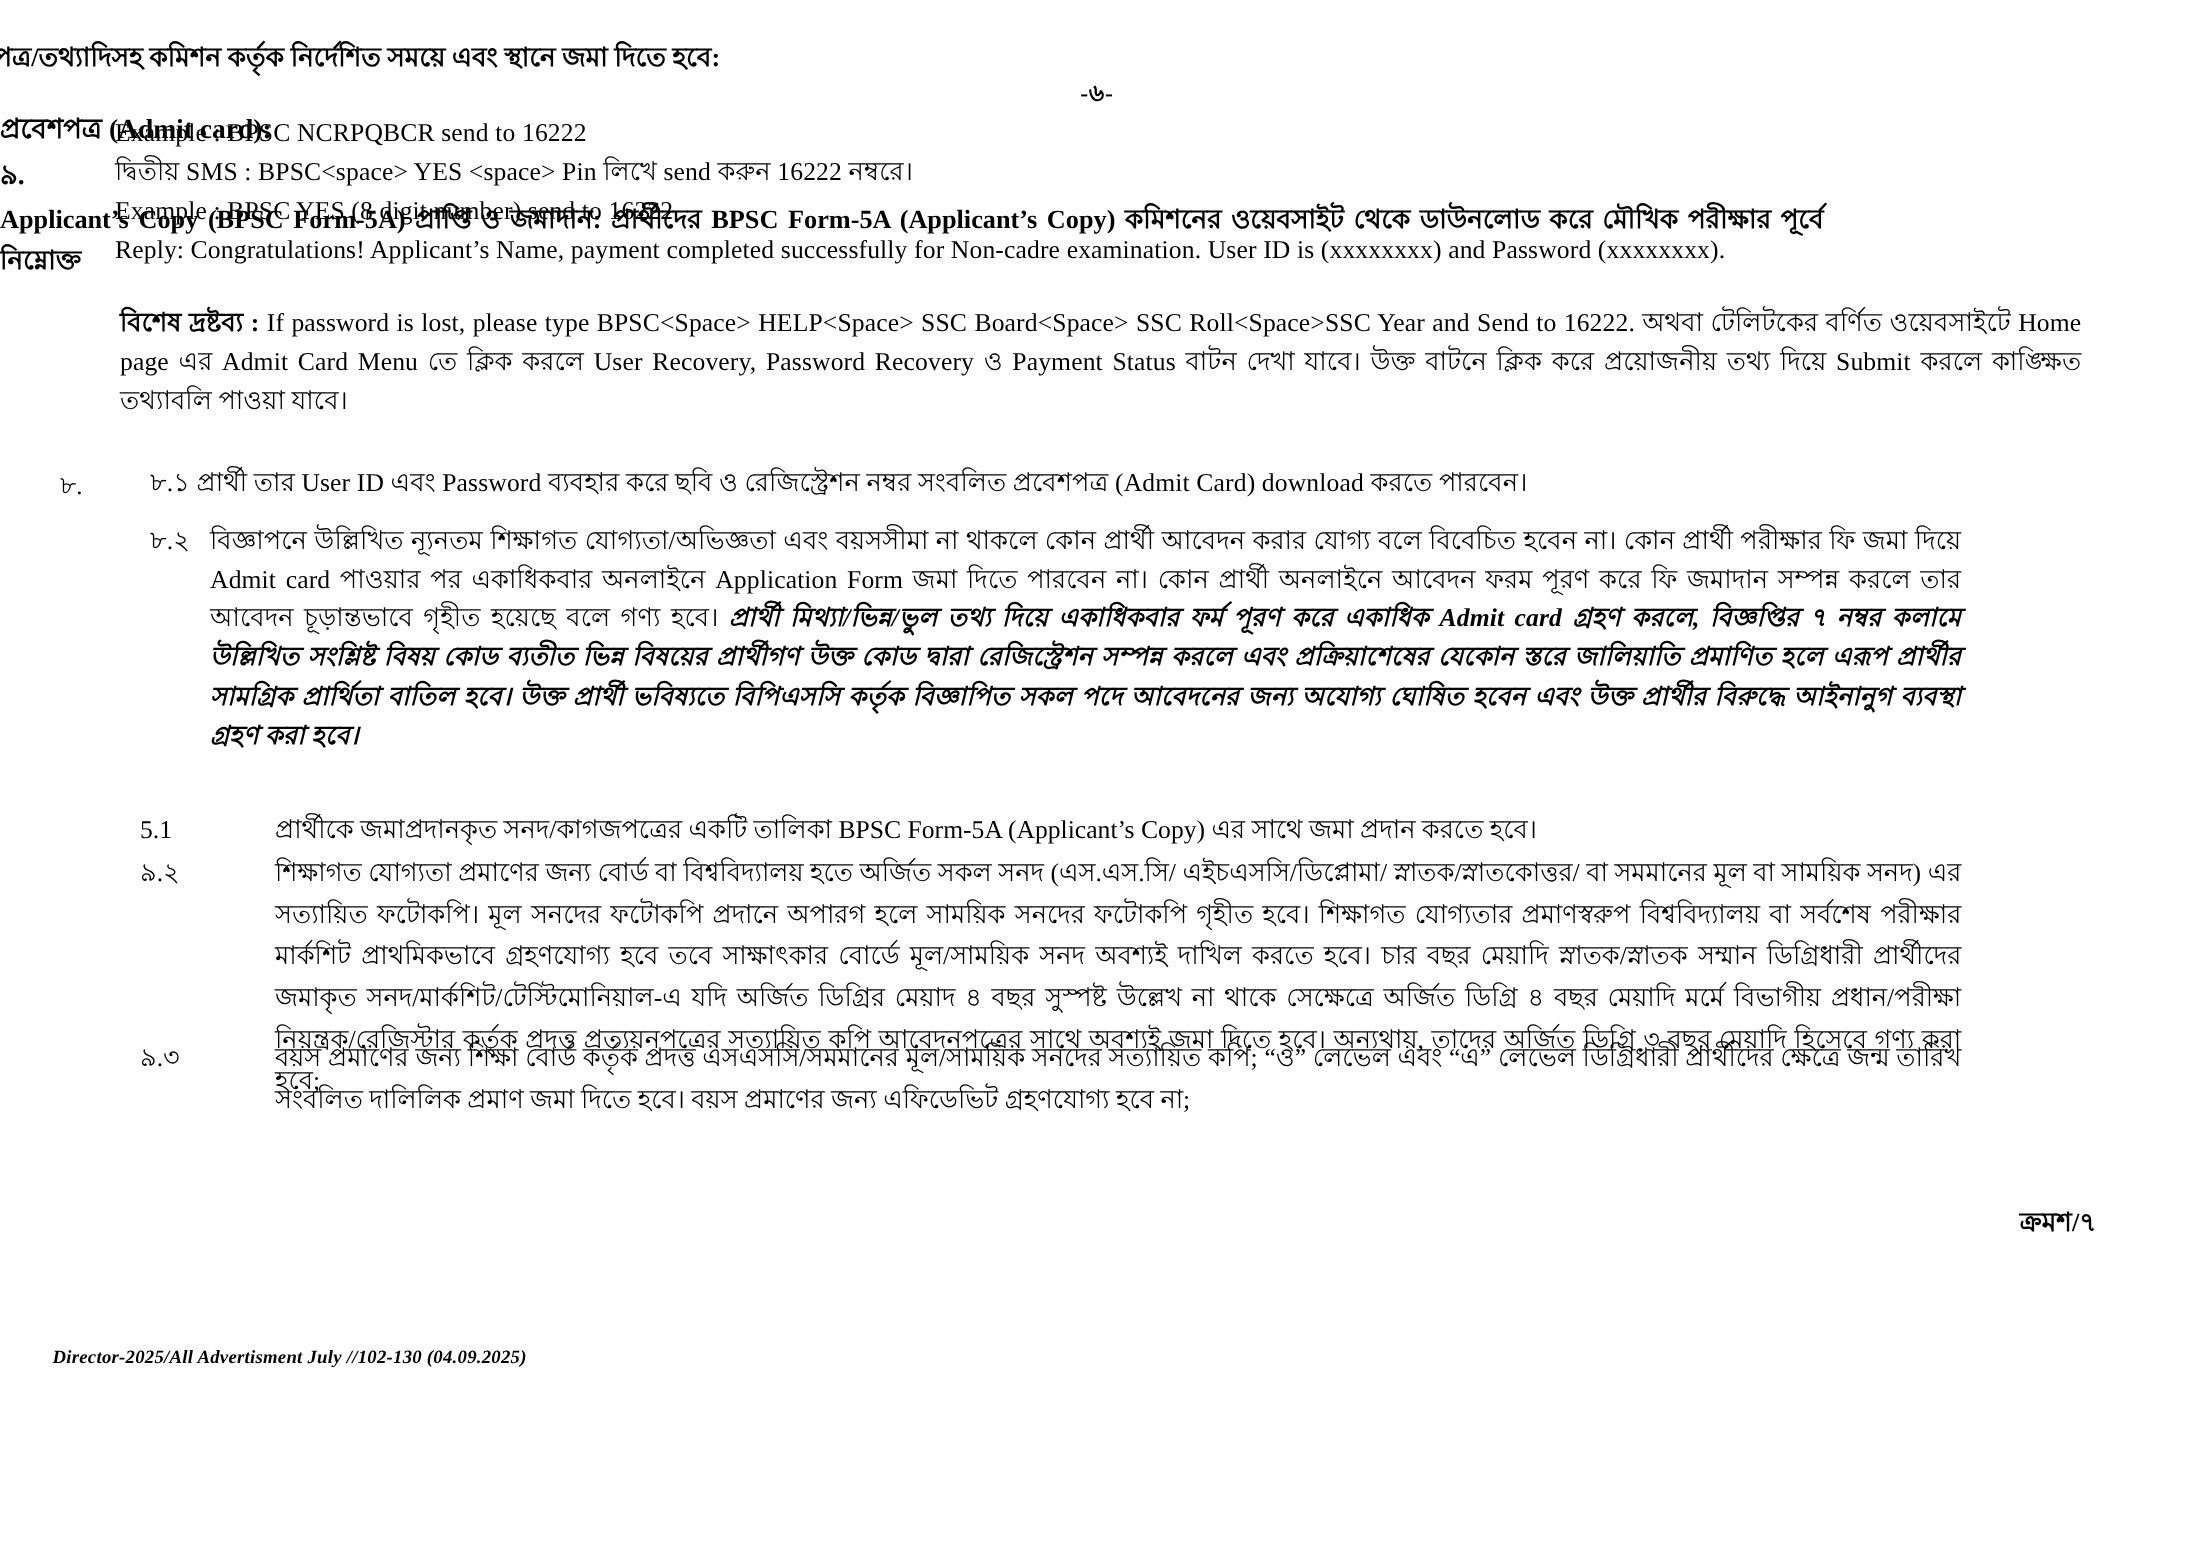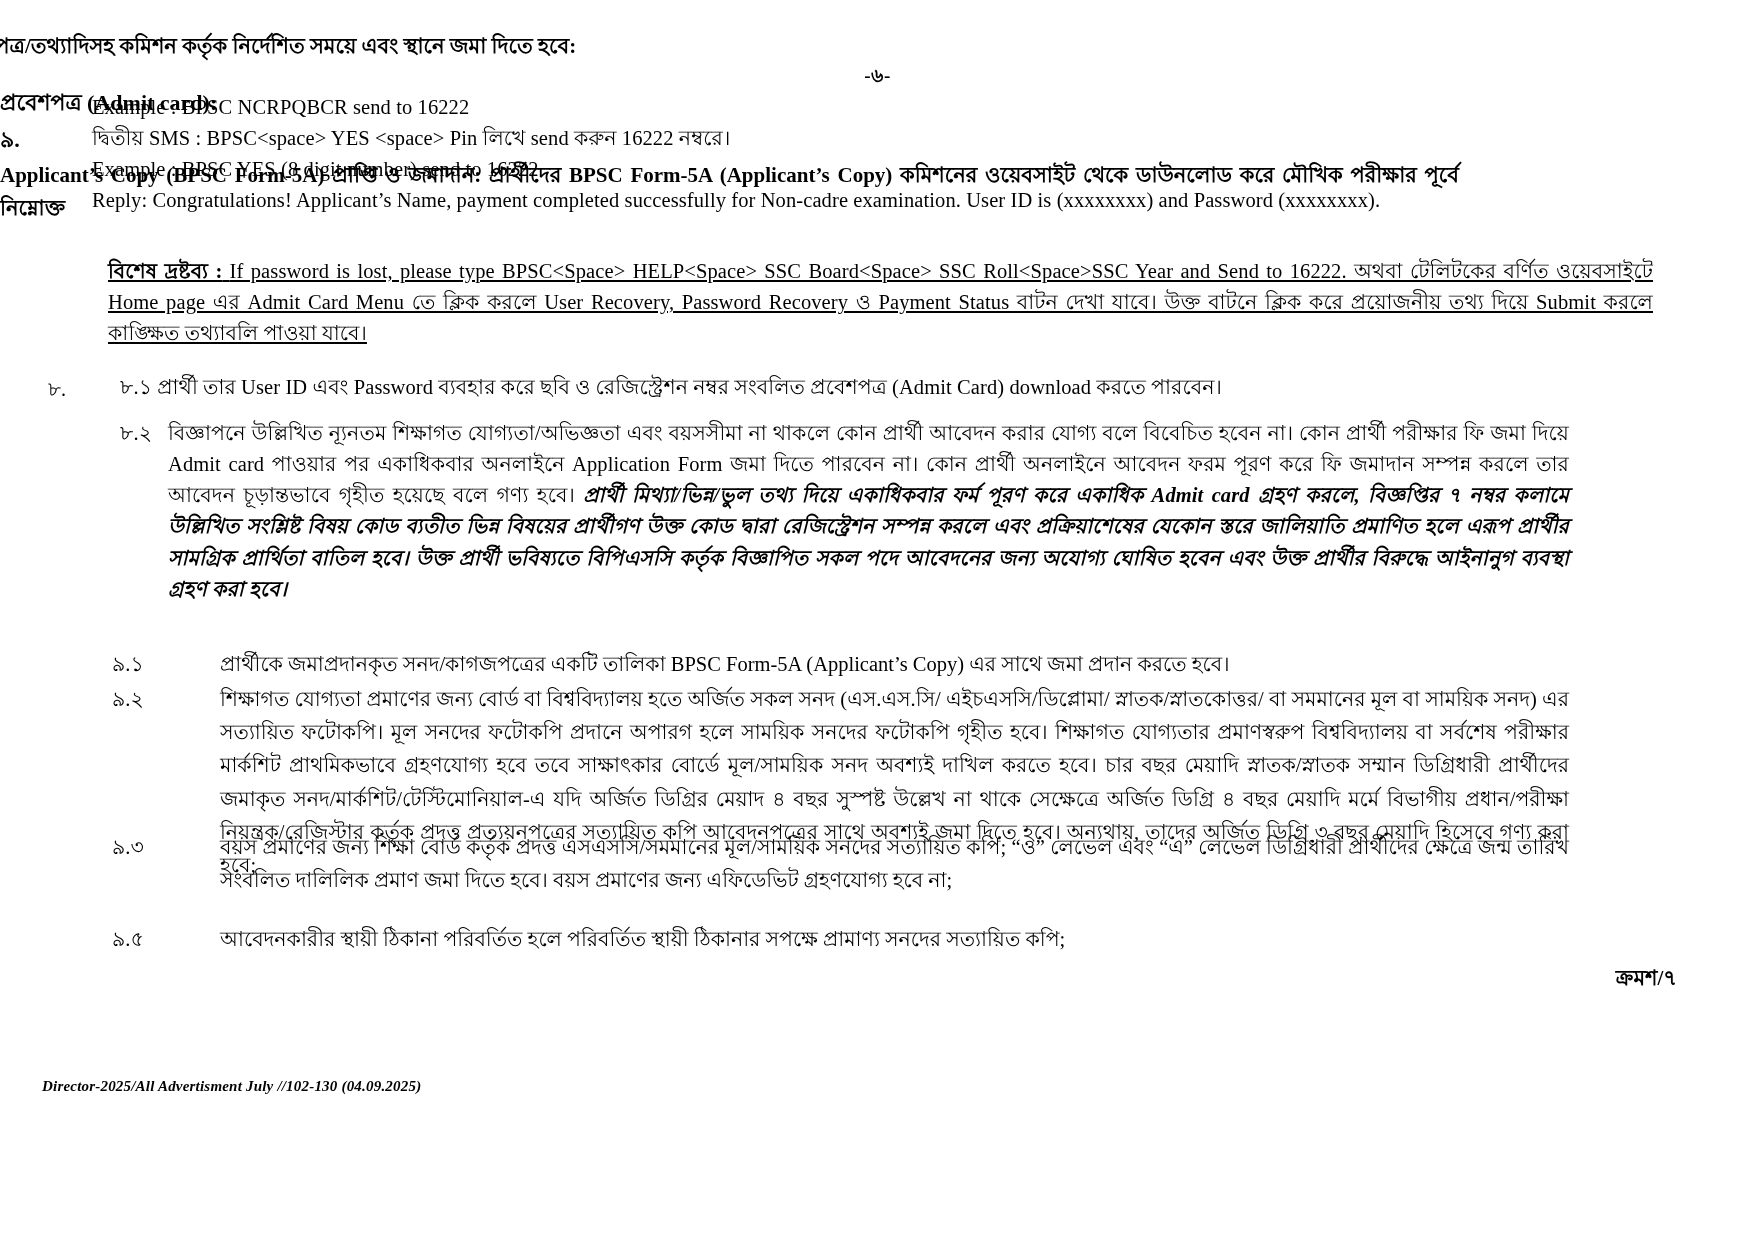--- a/index.html
+++ b/index.html
@@ -65,23 +65,22 @@
     text-align: justify;
   }
 
   
   #note-block {
     left: 92px;
     top: 240px;
     width: 1577px;
   }
   #note-block p {
-    margin: 16px;
-    text-align: justify;
-    text-decoration: underline;
+    margin: 4px;
+    text-align: justify;
   }
 
   
   #admit-heading {
     left: 92px;
     top: 344px;
     font-size: 22px;
     font-weight: 700;
   }
 
@@ -219,39 +218,35 @@
   </div>
 
   <div id="sec9-num" class="bn">৯.</div>
 
   <div id="sec9-head">
     <p>Applicant’s Copy (BPSC Form-5A) প্রাপ্তি ও জমাদান: প্রার্থীদের BPSC Form-5A (Applicant’s Copy) কমিশনের ওয়েবসাইট থেকে ডাউনলোড করে মৌখিক পরীক্ষার পূর্বে নিম্নোক্ত</p>
     <p class="cont">কাগজপত্র/তথ্যাদিসহ কমিশন কর্তৃক নির্দেশিত সময়ে এবং স্থানে জমা দিতে হবে:</p>
   </div>
 
   <div class="item" id="item91">
-    <span class="num bn">৯.১</span>
+    <span class="num bn">5.1</span>
     <div class="body">প্রার্থীকে জমাপ্রদানকৃত সনদ/কাগজপত্রের একটি তালিকা BPSC Form-5A (Applicant’s Copy) এর সাথে জমা প্রদান করতে হবে।</div>
   </div>
 
   <div class="item" id="item92">
     <span class="num bn">৯.২</span>
     <div class="body">
       <p><span>শিক্ষাগত যোগ্যতা প্রমাণের জন্য বোর্ড বা বিশ্ববিদ্যালয় হতে অর্জিত সকল সনদ (এস.এস.সি/ এইচএসসি/ডিপ্লোমা/ স্নাতক/স্নাতকোত্তর/ বা সমমানের মূল বা সাময়িক সনদ) এর সত্যায়িত ফটোকপি। মূল সনদের ফটোকপি প্রদানে অপারগ হলে সাময়িক সনদের ফটোকপি গৃহীত হবে। শিক্ষাগত যোগ্যতার  প্রমাণস্বরুপ বিশ্ববিদ্যালয় বা সর্বশেষ পরীক্ষার মার্কশিট প্রাথমিকভাবে গ্রহণযোগ্য হবে তবে সাক্ষাৎকার বোর্ডে মূল/সাময়িক সনদ অবশ্যই দাখিল করতে হবে। চার বছর মেয়াদি স্নাতক/স্নাতক সম্মান ডিগ্রিধারী প্রার্থীদের জমাকৃত সনদ/মার্কশিট/টেস্টিমোনিয়াল-এ যদি অর্জিত ডিগ্রির মেয়াদ ৪ বছর সুস্পষ্ট উল্লেখ না থাকে সেক্ষেত্রে অর্জিত ডিগ্রি ৪ বছর মেয়াদি মর্মে বিভাগীয় প্রধান/পরীক্ষা নিয়ন্ত্রক/রেজিস্টার কর্তৃক প্রদত্ত প্রত্যয়নপত্রের সত্যায়িত কপি আবেদনপত্রের সাথে অবশ্যই জমা দিতে হবে। অন্যথায়,</span><span class="redmark"> </span><span> তাদের অর্জিত ডিগ্রি ৩ বছর মেয়াদি হিসেবে গণ্য করা হবে;</span></p>
     </div>
   </div>
 
   <div class="item" id="item93">
     <span class="num bn">৯.৩</span>
     <div class="body">বয়স প্রমাণের জন্য শিক্ষা বোর্ড কর্তৃক প্রদত্ত এসএসসি/সমমানের মূল/সাময়িক সনদের সত্যায়িত কপি; “ও” লেভেল এবং “এ” লেভেল ডিগ্রিধারী প্রার্থীদের ক্ষেত্রে জন্ম তারিখ সংবলিত দালিলিক প্রমাণ জমা দিতে হবে। বয়স প্রমাণের জন্য এফিডেভিট গ্রহণযোগ্য হবে না;</div>
   </div>
 
 
-  <div class="item" id="item95">
-    <span class="num bn">৯.৫</span>
-    <div class="body">আবেদনকারীর স্থায়ী ঠিকানা পরিবর্তিত হলে পরিবর্তিত স্থায়ী ঠিকানার সপক্ষে প্রামাণ্য সনদের সত্যায়িত কপি;</div>
-  </div>
 
   <div id="cont-marker" class="bn">ক্রমশ/৭</div>
 
   <div id="footer">Director-2025/All Advertisment July //102-130 (04.09.2025)</div>
 
 </div>
 
 </body></html>

